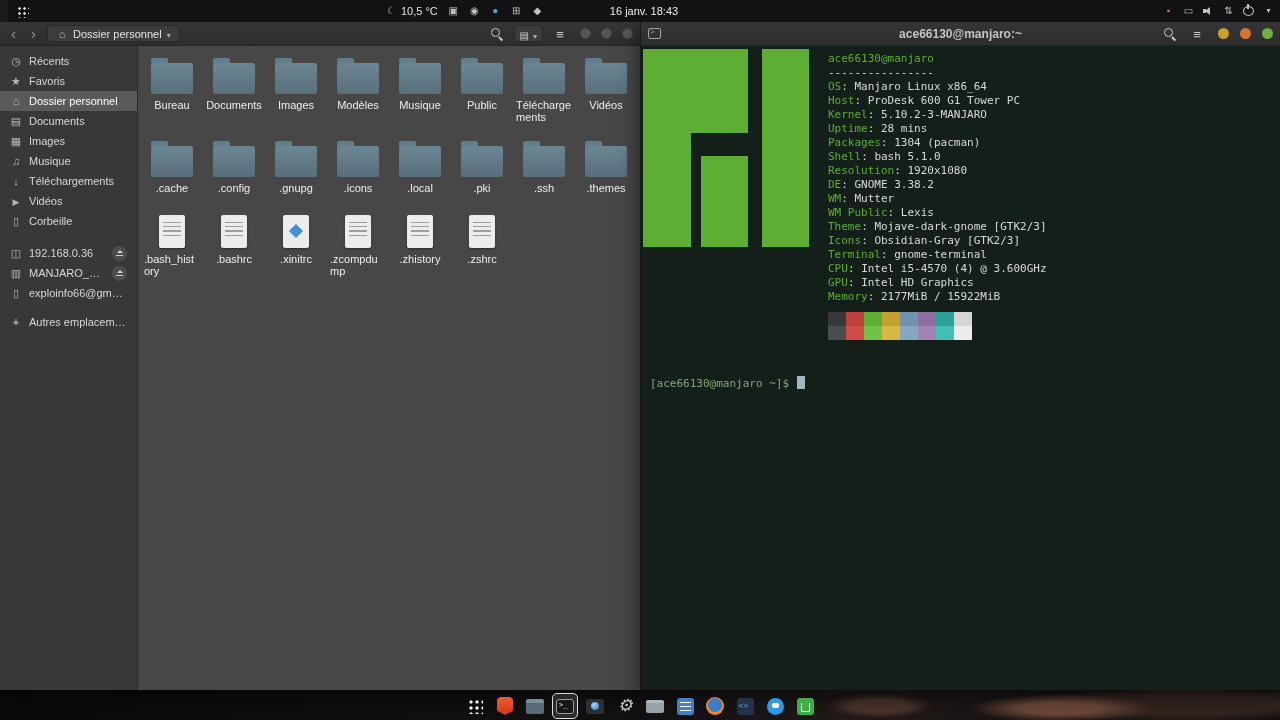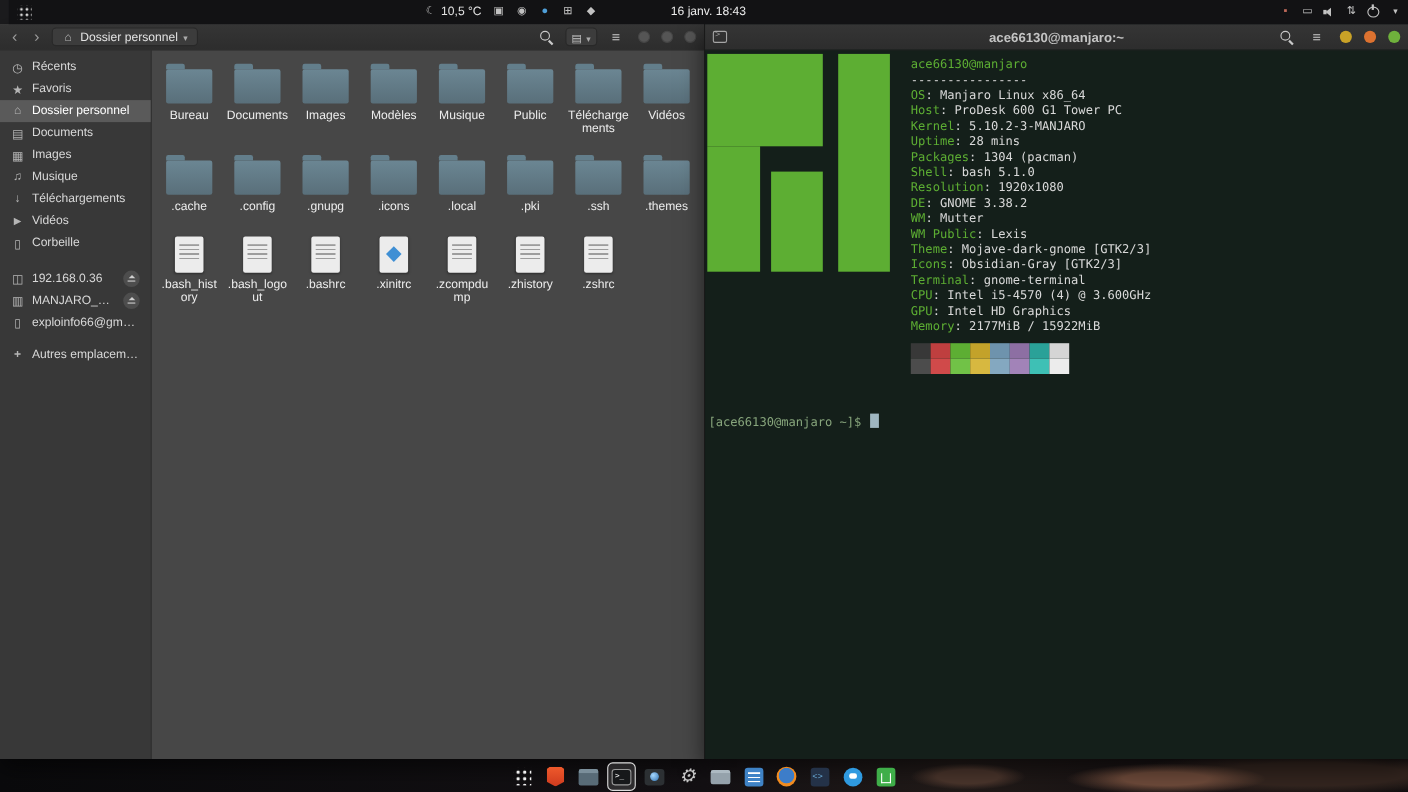--- a/index.html
+++ b/index.html
@@ -82,41 +82,41 @@
 .fw-content{position:absolute;left:138px;top:24px;right:0;bottom:0;background:#474747;overflow:hidden}
 .file-grid{display:grid;grid-template-columns:repeat(8,1fr);padding:10px 3px;row-gap:16px}
 .file-cell{display:flex;flex-direction:column;align-items:center;gap:5px;padding:0 3px}
 .fi{flex:none;position:relative}
 .fi.folder{width:42px;height:31px;margin-top:7px;background:linear-gradient(#6b California,#5b playground)} 
 .fi.folder{width:42px;height:31px;margin-top:7px;background:linear-gradient(#6b8693,#596f7a);border-radius:2px}
 .fi.folder::before{content:"";position:absolute;top:-5px;left:0;width:17px;height:5px;background:#637e8b;border-radius:2px 2px 0 0}
 .fi.textfile,.fi.xfile{width:26px;height:33px;margin-top:5px;background:#ececec;border-radius:2px;box-shadow:0 1px 2px rgba(0,0,0,.35)}
 .fi.textfile::before{content:"";position:absolute;left:4px;right:4px;top:7px;height:17px;background:repeating-linear-gradient(to bottom,#9d9d9d 0 1.2px,transparent 1.2px 4.2px)}
 .fi.xfile::before{content:"";position:absolute;left:8px;top:11px;width:10px;height:10px;background:#3f8fd4;transform:rotate(45deg)}
-.file-label{font-size:11px;color:#ededed;text-align:center;line-height:12px;overflow-wrap:anywhere;max-width:58px}
+.file-label{font-size:11px;color:#ededed;line-height:12px;overflow-wrap:anywhere;max-width:58px}
 
 
 #terminal-window{position:absolute;left:640px;top:22px;width:640px;height:668px;background:var(--bg,#141f1a);z-index:11;border-left:1px solid #191919;box-shadow:0 8px 20px rgba(0,0,0,.55)}
 .term-body{position:absolute;left:0;top:24px;right:0;bottom:0;background:var(--bg,#141f1a);font-family:"DejaVu Sans Mono",monospace;font-size:11px;color:var(--fg,#d9d9d9)}
 .mj-logo{position:absolute;left:2px;top:3px;width:166px;height:198px}
 .mj-logo div{position:absolute;background:var(--green,#5dae33)}
 .mj-top{left:0;top:0;width:105px;height:84px}
 .mj-left{left:0;top:84px;width:48px;height:114px}
 .mj-mid{left:58px;top:107px;width:47px;height:91px}
 .mj-right{left:119px;top:0;width:47px;height:198px}
 .nf-info{position:absolute;left:187px;top:6px;line-height:14px;white-space:nowrap}
 .nf-title{color:var(--green,#5dae33)}
 .nf-underline{color:var(--fg,#d9d9d9)}
 .nf-label{color:var(--green,#5dae33)}
 .nf-label::after{content:": ";color:var(--fg,#d9d9d9)}
 .nf-val{color:var(--fg,#d9d9d9)}
 .palette{margin-top:8px}
 .p-row{display:flex;height:14px}
 .p-cell{width:18px;height:14px}
-.prompt-line{position:absolute;left:3px;top:330px;line-height:14px}
+.prompt-line{position:absolute;left:9px;top:330px;line-height:14px}
 .prompt{color:var(--prompt,#87a57c)}
 .cursor{display:inline-block;width:8px;height:13px;background:var(--cursor,#9fb6c0);vertical-align:-2px;margin-left:8px}
 
 
 #wallpaper{position:absolute;left:0;top:690px;right:0;height:30px;background:
  radial-gradient(70px 16px at 880px 16px,#4a352c 0 40%,transparent 75%),
  radial-gradient(130px 20px at 1060px 18px,#6d4a3a 0 30%,transparent 70%),
  radial-gradient(220px 26px at 1190px 14px,#33251f 0 40%,transparent 78%),
  linear-gradient(90deg,#0a0a0c,#141114 50%,#211a18 68%,#151012 86%,#0b0a0c)}
 #dock{position:absolute;bottom:1px;left:50%;transform:translateX(-50%);display:flex;align-items:center;gap:4px;z-index:40}
@@ -357,24 +357,20 @@
             <span class="fi folder"></span>
             <span class="file-label">.themes</span>
           </div>
 
 
           <div class="file-cell">
             <span class="fi textfile"></span>
             <span class="file-label">.bash_history</span>
           </div>
 
-          <div class="file-cell">
-            <span class="fi textfile"></span>
-            <span class="file-label">.bash_logout</span>
-          </div>
 
 
           <div class="file-cell">
             <span class="fi textfile"></span>
             <span class="file-label">.bashrc</span>
           </div>
 
 
           <div class="file-cell">
             <span class="fi xfile"></span>

